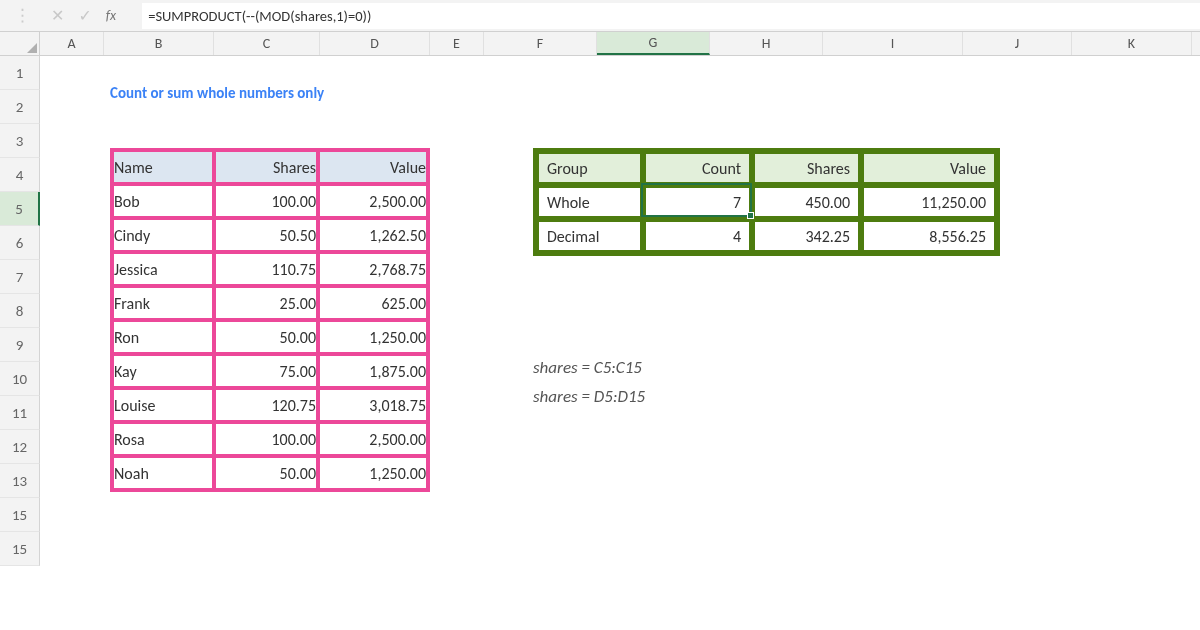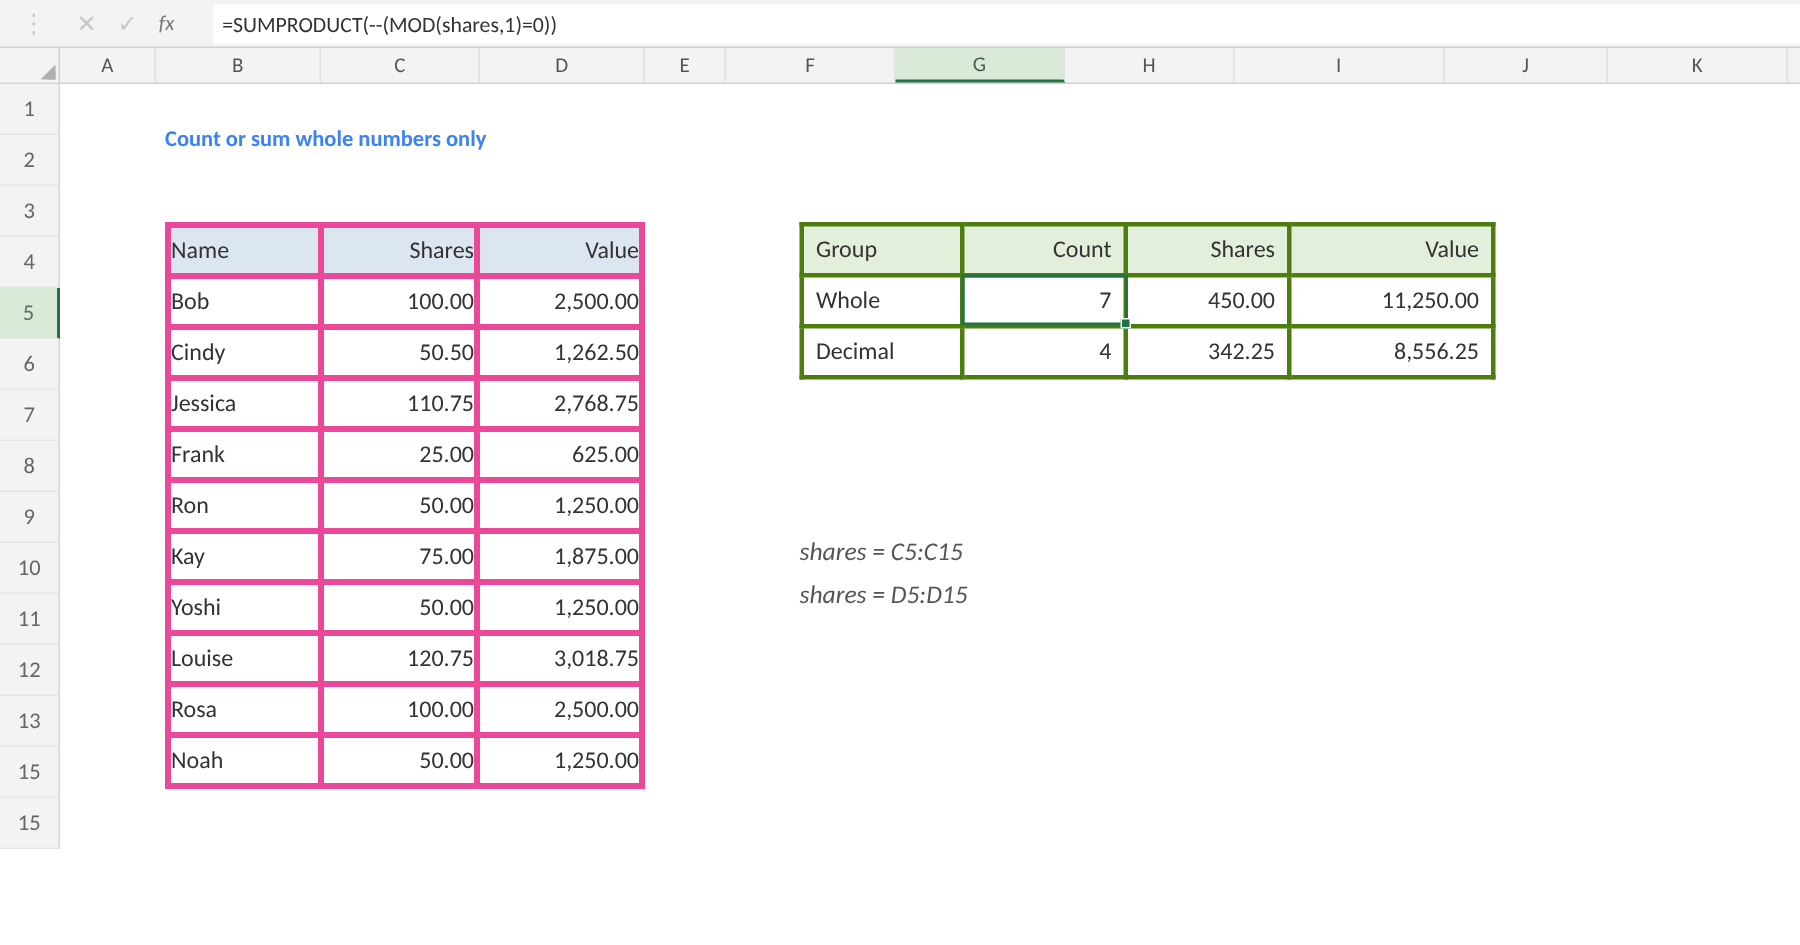--- a/index.html
+++ b/index.html
@@ -125,21 +125,21 @@
 .table1 .name-col { width: 102px; text-align: left;}
 .table1 .num { width: 104px; text-align: right;}
 .table1 .val { width: 110px; text-align: right;}
 .table2 {
   position: absolute;
   left: 533px;
   top: 92px;
   border-collapse: collapse;
 }
 .table2 th, .table2 td {
-  border: 3px solid #4d7c0f;
+  border: 6px solid #4d7c0f;
   height: 34px;
   font-size: 16px;
   padding: 0 8px;
 }
 .table2 th {
   background: #e2efda;
   font-weight: normal;
   text-align: left;
 }
 .table2 .c1 { width: 107px; text-align:left;}
@@ -268,25 +268,20 @@
           <td class="name-col">Ron</td>
           <td class="num">50.00</td>
           <td class="val">1,250.00</td>
         </tr>
     <tr>
           <td class="name-col">Kay</td>
           <td class="num">75.00</td>
           <td class="val">1,875.00</td>
         </tr>
     <tr>
-          <td class="name-col">Yoshi</td>
-          <td class="num">50.00</td>
-          <td class="val">1,250.00</td>
-        </tr>
-    <tr>
           <td class="name-col">Louise</td>
           <td class="num">120.75</td>
           <td class="val">3,018.75</td>
         </tr>
     <tr>
           <td class="name-col">Rosa</td>
           <td class="num">100.00</td>
           <td class="val">2,500.00</td>
         </tr>
     <tr>

